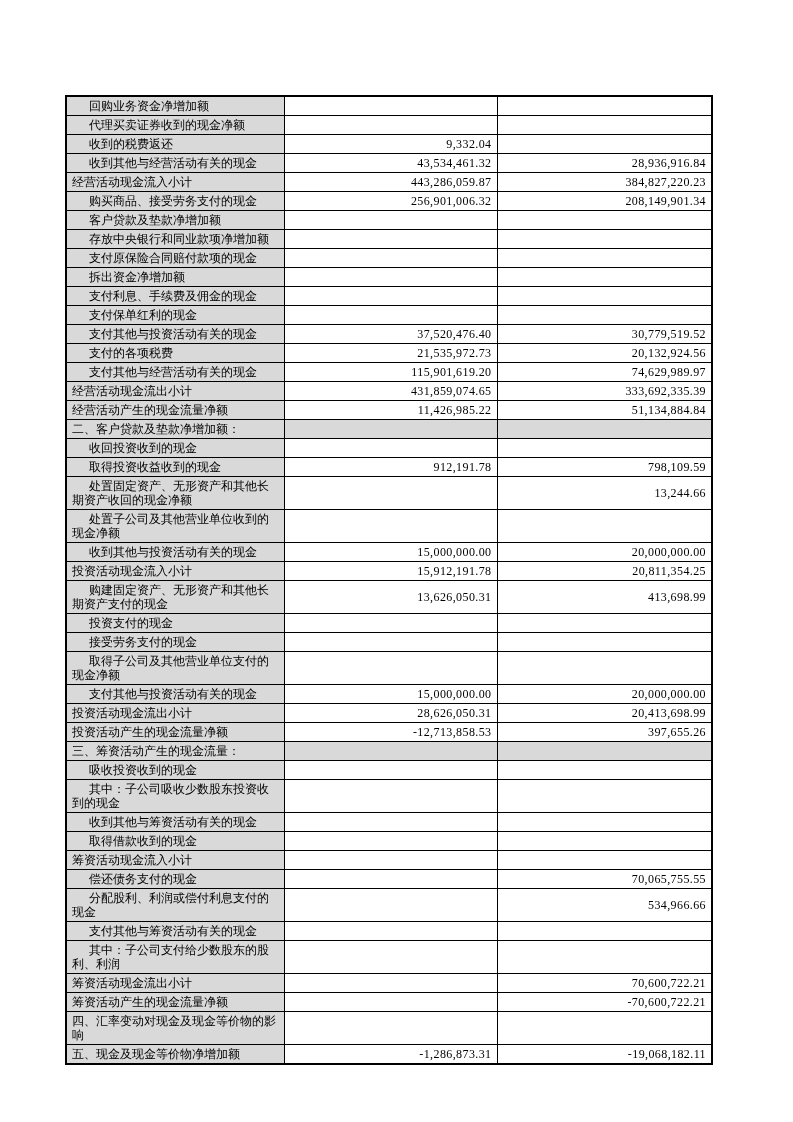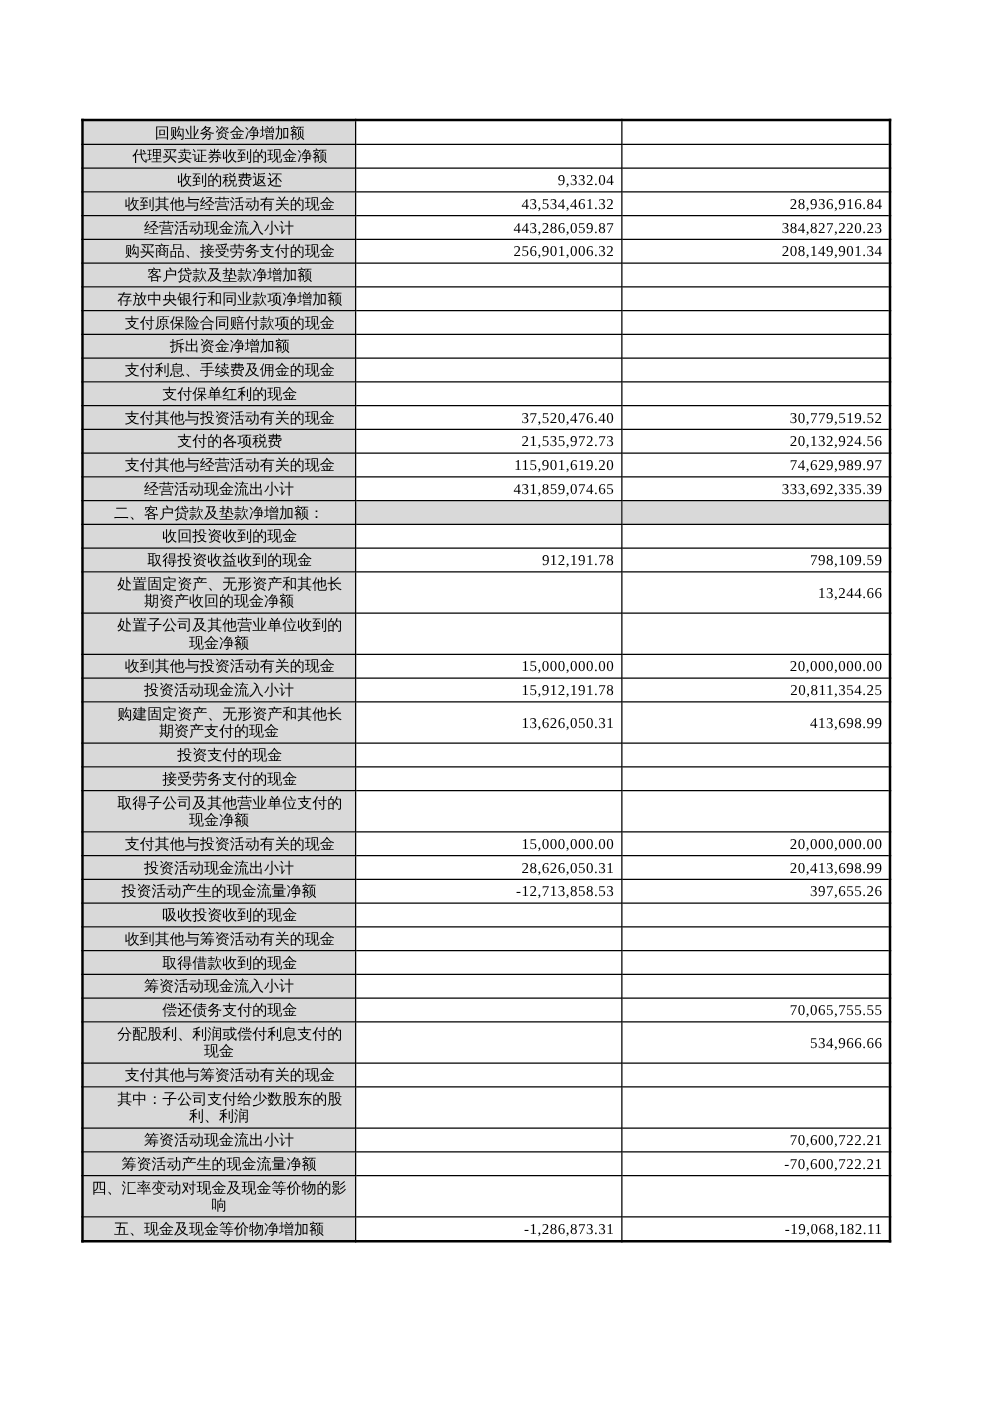--- a/index.html
+++ b/index.html
@@ -30,21 +30,21 @@
     border: 1px solid #000000;
     font-size: 12px;
     line-height: 14px;
     padding: 2px 5px;
     vertical-align: middle;
     overflow: hidden;
     word-break: break-all;
   }
   td.c-label {
     background: #d9d9d9;
-    text-align: center;
+    text-align: left;
   }
   td.c-label.indent {
     text-indent: 17px;
   }
   td.c-val {
     background: #ffffff;
     text-align: right;
     letter-spacing: 0.4px;
     white-space: nowrap;
   }
@@ -136,20 +136,25 @@
         <tr>
     <td class="c-label indent">支付其他与经营活动有关的现金</td>
     <td class="c-val">115,901,619.20</td>
     <td class="c-val">74,629,989.97</td>
   </tr>
         <tr>
     <td class="c-label">经营活动现金流出小计</td>
     <td class="c-val">431,859,074.65</td>
     <td class="c-val">333,692,335.39</td>
   </tr>
+        <tr>
+    <td class="c-label">经营活动产生的现金流量净额</td>
+    <td class="c-val">11,426,985.22</td>
+    <td class="c-val">51,134,884.84</td>
+  </tr>
         <tr class="section-row">
     <td class="c-label">二、客户贷款及垫款净增加额：</td>
     <td class="c-val"></td>
     <td class="c-val"></td>
   </tr>
         <tr>
     <td class="c-label indent">收回投资收到的现金</td>
     <td class="c-val"></td>
     <td class="c-val"></td>
   </tr>
@@ -206,22 +211,32 @@
         <tr>
     <td class="c-label">投资活动现金流出小计</td>
     <td class="c-val">28,626,050.31</td>
     <td class="c-val">20,413,698.99</td>
   </tr>
         <tr>
     <td class="c-label">投资活动产生的现金流量净额</td>
     <td class="c-val">-12,713,858.53</td>
     <td class="c-val">397,655.26</td>
   </tr>
+        <tr class="section-row">
+    <td class="c-label">三、筹资活动产生的现金流量：</td>
+    <td class="c-val"></td>
+    <td class="c-val"></td>
+  </tr>
         <tr>
     <td class="c-label indent">吸收投资收到的现金</td>
+    <td class="c-val"></td>
+    <td class="c-val"></td>
+  </tr>
+        <tr>
+    <td class="c-label indent">其中：子公司吸收少数股东投资收到的现金</td>
     <td class="c-val"></td>
     <td class="c-val"></td>
   </tr>
         <tr>
     <td class="c-label indent">收到其他与筹资活动有关的现金</td>
     <td class="c-val"></td>
     <td class="c-val"></td>
   </tr>
         <tr>
     <td class="c-label indent">取得借款收到的现金</td>

